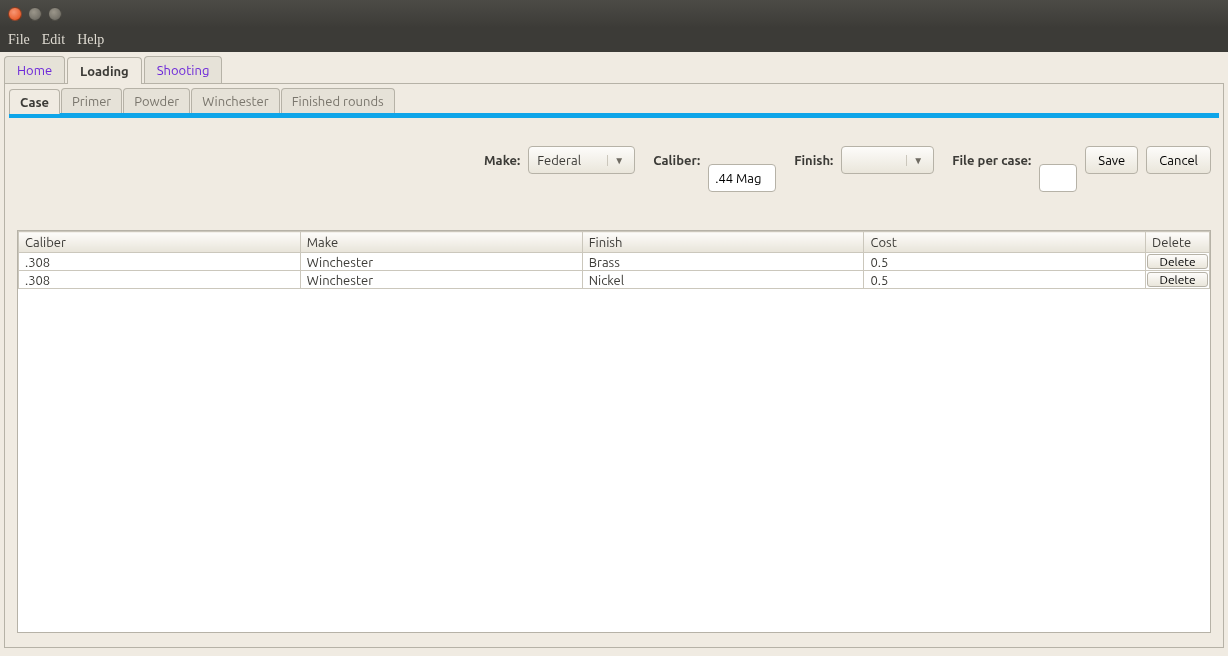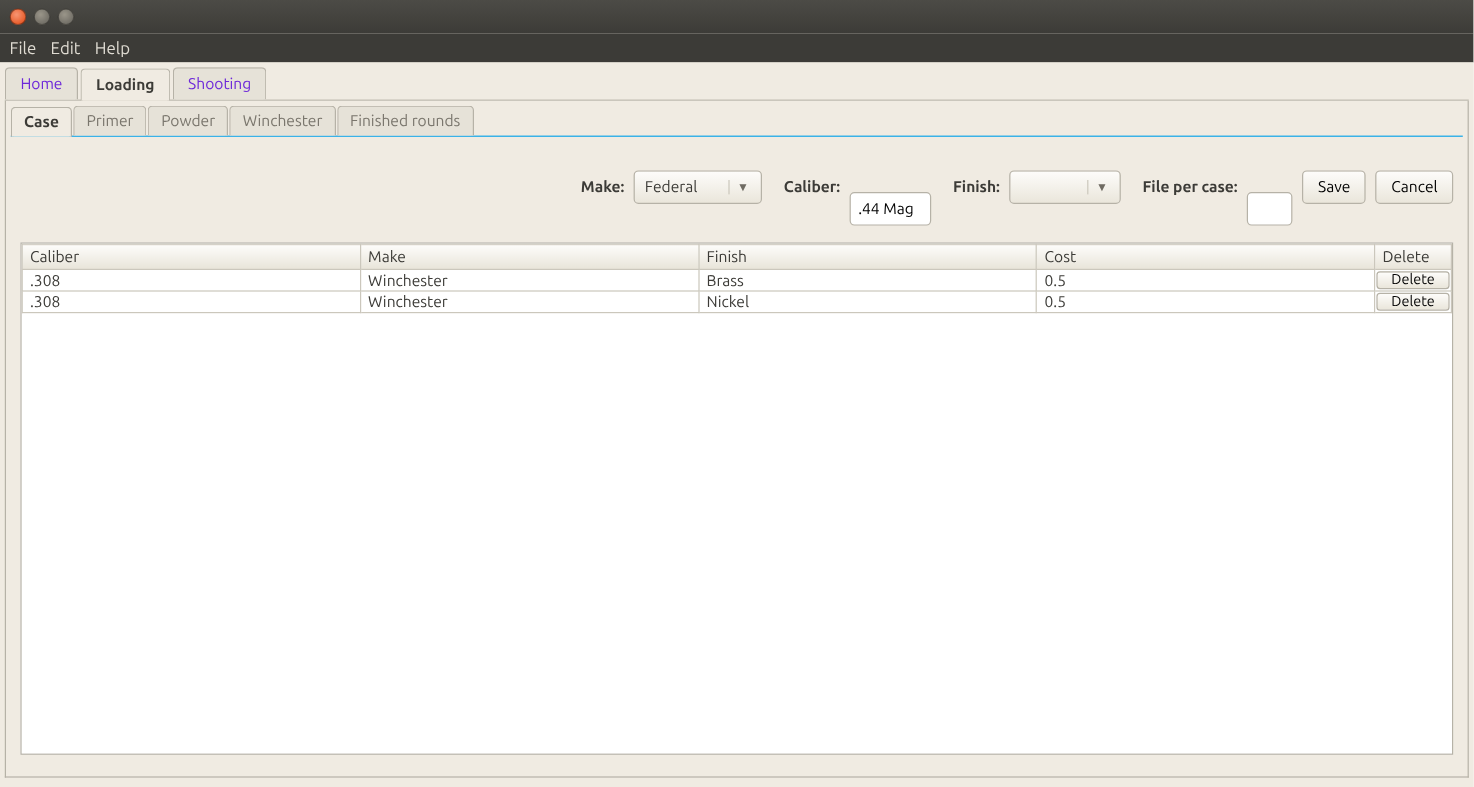--- a/index.html
+++ b/index.html
@@ -38,21 +38,21 @@
   .title { font-weight: bold; font-size: 13px; }
   .menubar {
     background: #3c3b37;
     color: #dfdbd2;
     padding: 3px 8px;
     display: flex;
     gap: 12px;
     height: 24px;
     align-items: center;
   }
-  .menu-item { cursor: default; font-size: 14px; }
+  .menu-item { cursor: default; font-size: 14px; font-family: Liberation Serif, serif; }
   .content-area {
     background: #f0ebe2;
     height: calc(656px - 28px - 24px);
     padding: 4px;
   }
   .tab-bar {
     display: flex;
     border-bottom: 1px solid #b6b2a7;
   }
   .tab {
@@ -74,21 +74,21 @@
   }
   .tab-content {
     border: 1px solid #b6b2a7;
     border-top: none;
     background: #f0ebe2;
     padding: 4px;
     height: calc(100% - 32px);
   }
   .sub-tab-bar {
     display: flex;
-    border-bottom: 1px solid #0ea5e9;
+    border-bottom: 5px solid #0ea5e9;
   }
   .sub-tab {
     padding: 5px 10px;
     background: #e6e2d8;
     border: 1px solid #b6b2a7;
     border-bottom: none;
     border-radius: 4px 4px 0 0;
     margin-right: 1px;
     color: #7a766d;
     cursor: default;
@@ -156,20 +156,21 @@
     padding: 0 12px;
     font-family: inherit;
     font-size: 13px;
     cursor: default;
   }
   .table-container {
     flex: 1;
     border: 1px solid #b6b2a7;
     background: #fff;
     overflow: auto;
+    margin-top: 24px;
   }
   table {
     width: 100%;
     border-collapse: collapse;
     font-size: 13px;
   }
   th {
     text-align: left;
     background: linear-gradient(to bottom, #fdfcfa, #e8e4d9);
     border: 1px solid #cbc7bc;

